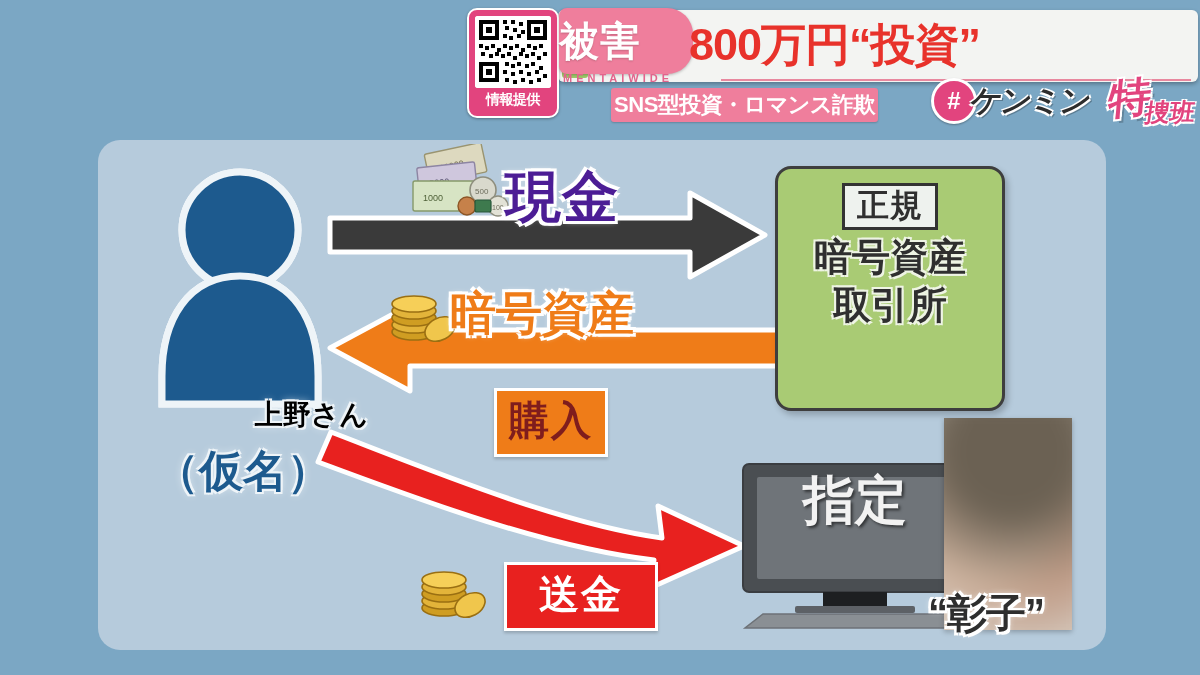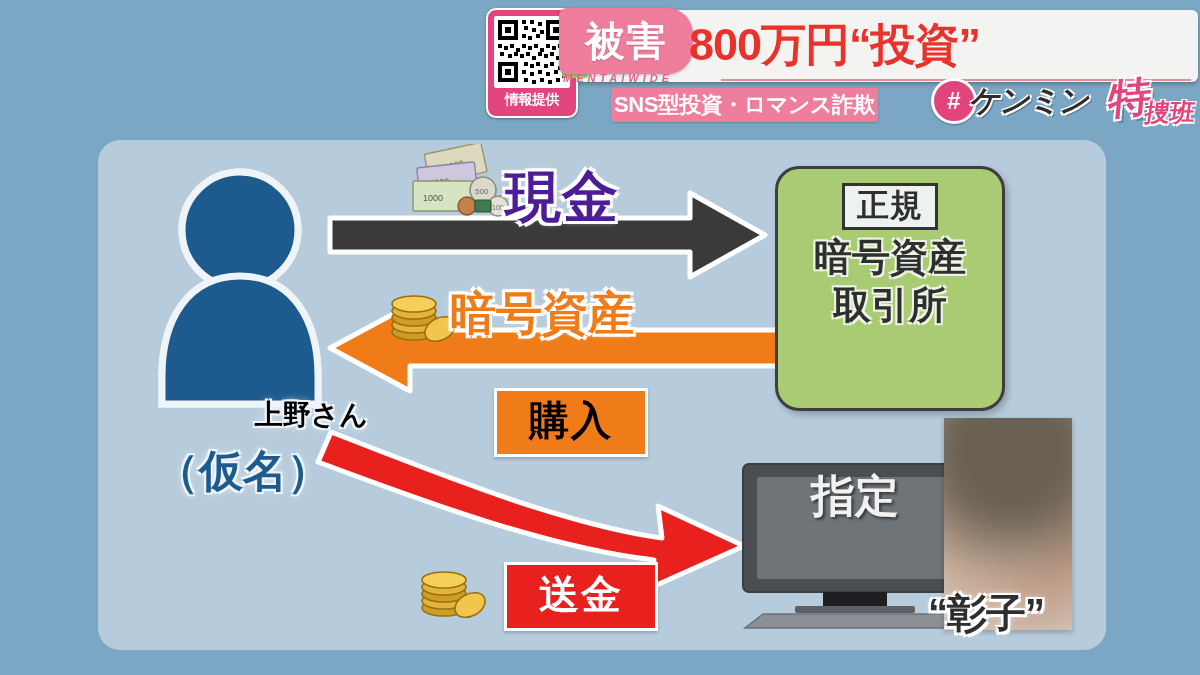--- a/index.html
+++ b/index.html
@@ -14,51 +14,50 @@
   
   .header{position:absolute;left:463px;top:2px;width:737px;height:132px;}
 
   
   .qr-block{
     position:absolute;left:4px;top:6px;width:92px;height:110px;
     background:#e2447e;border-radius:10px;
     border:2px solid #ffffff;
     box-shadow:0 1px 3px rgba(0,0,0,.35);
     display:flex;flex-direction:column;align-items:center;
-    padding-top:6px;box-sizing:border-box;margin-left:19px;
+    padding-top:6px;box-sizing:border-box;
   }
   .qr-img{width:76px;height:72px;background:#ffffff;border-radius:3px;position:relative;overflow:hidden;}
   .qr-img svg{display:block;}
   .qr-caption{
     color:#ffffff;font-size:14px;font-weight:bold;letter-spacing:-.5px;
     margin-top:4px;line-height:1;
   }
 
   
   .headline-plate{
     position:absolute;left:95px;top:8px;width:640px;height:72px;
     background:#f3f4f2;border-radius:6px 6px 6px 6px;
     box-shadow:0 2px 4px rgba(0,0,0,.3);
   }
   
   .badge-higai{
     position:absolute;left:96px;top:6px;width:134px;height:66px;
     background:#ef7e9c;border-radius:8px 26px 26px 8px;
-    display:flex;align-items:center;justify-content:center;
+    display:flex;align-items:center;
     box-shadow:0 1px 3px rgba(0,0,0,.25);
   }
   .badge-higai span{
     color:#ffffff;font-size:40px;font-weight:bold;letter-spacing:1px;
     text-shadow:0 1px 2px rgba(0,0,0,.18);
   }
   .mentai{
     position:absolute;left:100px;top:70px;width:200px;
     color:#e2648c;font-size:11px;letter-spacing:4px;font-weight:bold;
     white-space:nowrap;
-    font-style:italic;
   }
   .mentai-rule{
     position:absolute;left:258px;top:77px;width:470px;height:2px;background:#e8889f;
   }
   .green-tab{
     position:absolute;left:99px;top:62px;width:26px;height:14px;background:#9ec96a;border-radius:3px;
   }
 
   .headline{
     position:absolute;left:218px;top:12px;width:512px;height:62px;
@@ -126,21 +125,21 @@
   .person-alias{
     position:absolute;left:118px;top:448px;width:250px;text-align:center;
     color:#1d5a8e;font-size:44px;font-weight:bold;line-height:1.05;
     text-shadow:2px 2px 0 #eef4f8,-2px 2px 0 #eef4f8,2px -2px 0 #eef4f8,-2px -2px 0 #eef4f8,0 0 8px #eef4f8;
     white-space:nowrap;
   }
 
   
   .exchange{
     position:absolute;left:775px;top:166px;width:230px;height:245px;
-    background:#a9cb74;border:3px solid #3e3e3e;border-radius:24px;
+    background:#a9cb74;border:3px solid #3e3e3e;border-radius:16px;
     box-shadow:3px 4px 6px rgba(0,0,0,.22);
     display:flex;flex-direction:column;align-items:center;padding-top:14px;box-sizing:border-box;
   }
   .exch-badge{
     background:#eef2ee;border:3px solid #333;padding:1px 12px 3px;
     color:#2f2f2f;font-size:32px;font-weight:bold;letter-spacing:1px;line-height:1.15;
   }
   .exch-line{
     color:#2f2f2f;font-size:38px;font-weight:bold;line-height:1.12;margin-top:6px;
     text-shadow:2px 2px 0 #eef4e4,-2px 2px 0 #eef4e4,2px -2px 0 #eef4e4,-2px -2px 0 #eef4e4;
@@ -157,43 +156,43 @@
     text-shadow:3px 3px 0 #ffffff,-3px 3px 0 #ffffff,3px -3px 0 #ffffff,-3px -3px 0 #ffffff,0 0 6px #ffffff;
     white-space:nowrap;
   }
   .lbl-crypto{
     position:absolute;left:450px;top:283px;
     color:#ef7c18;font-size:46px;font-weight:bold;letter-spacing:0px;
     text-shadow:3px 3px 0 #ffffff,-3px 3px 0 #ffffff,3px -3px 0 #ffffff,-3px -3px 0 #ffffff,0 0 6px #ffffff;
     white-space:nowrap;
   }
   .chip-buy{
-    position:absolute;left:494px;top:388px;padding:2px 32px 6px;
+    position:absolute;left:494px;top:388px;padding:2px 12px 6px;
     background:#ef7c18;border:3px solid #ffffff;
-    color:#000000;font-size:40px;font-weight:bold;letter-spacing:2px;
+    color:#7f1d1d;font-size:40px;font-weight:bold;letter-spacing:2px;
     box-shadow:0 2px 3px rgba(0,0,0,.2);white-space:nowrap;
   }
   .chip-send{
     position:absolute;left:504px;top:562px;padding:2px 32px 6px;
     background:#e8211f;border:3px solid #ffffff;
     color:#ffffff;font-size:40px;font-weight:bold;letter-spacing:2px;
     box-shadow:0 2px 3px rgba(0,0,0,.2);white-space:nowrap;
   }
 
   
   .icon-money{position:absolute;left:403px;top:144px;width:110px;height:80px;}
   .icon-coins-1{position:absolute;left:386px;top:282px;width:72px;height:62px;}
   .icon-coins-2{position:absolute;left:416px;top:558px;width:72px;height:62px;}
 
   
   .monitor{position:absolute;left:735px;top:462px;width:240px;height:170px;}
 
   .monitor-text{
     position:absolute;left:757px;top:472px;width:196px;text-align:center;
-    color:#f2f2f2;font-size:44px;font-weight:bold;line-height:1.1;
+    color:#f2f2f2;font-size:52px;font-weight:bold;line-height:1.1;
     text-shadow:2px 2px 3px rgba(0,0,0,.55);
     pointer-events:none;white-space:nowrap;
   }
 
   
   .photo-frame{
     position:absolute;left:944px;top:418px;width:128px;height:212px;
     background:#c9c3bb;overflow:hidden;
     box-shadow:0 2px 5px rgba(0,0,0,.25);
   }

